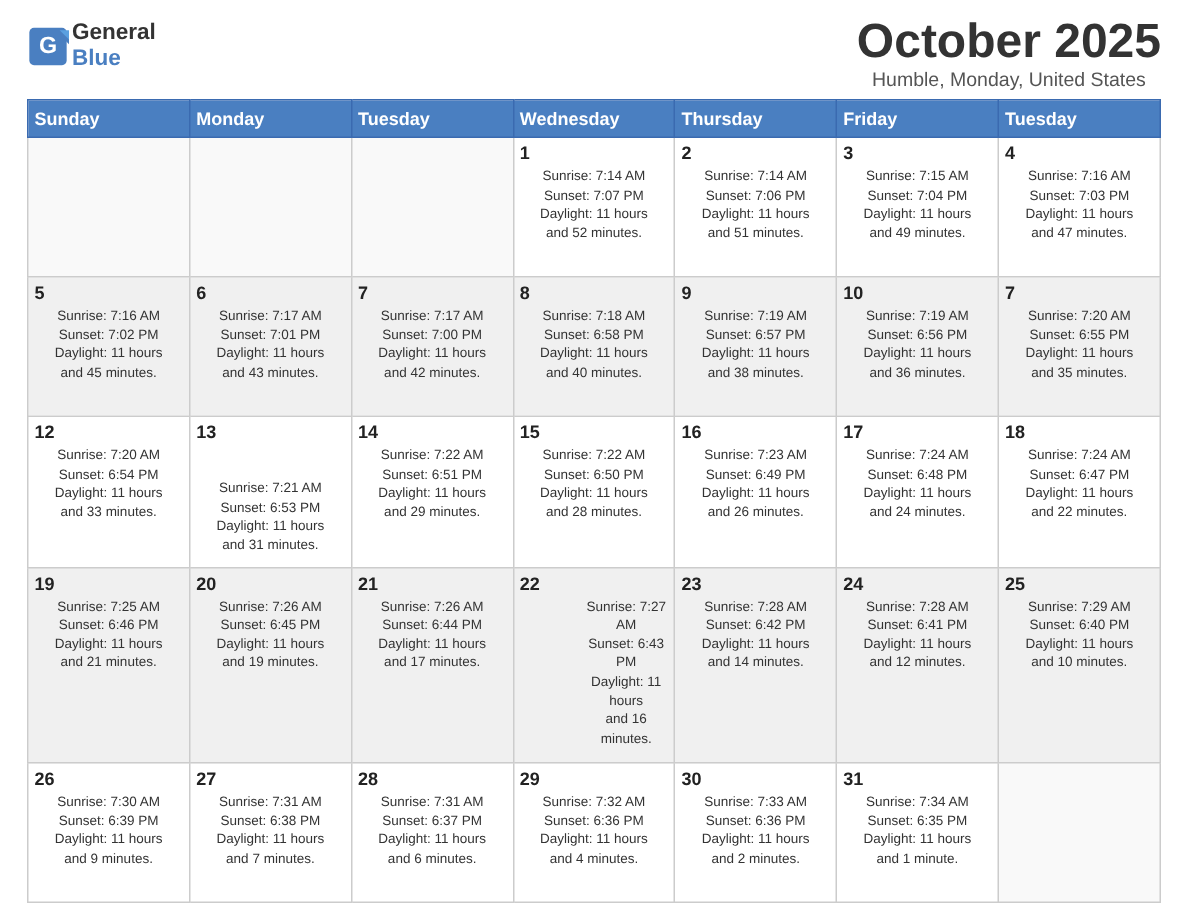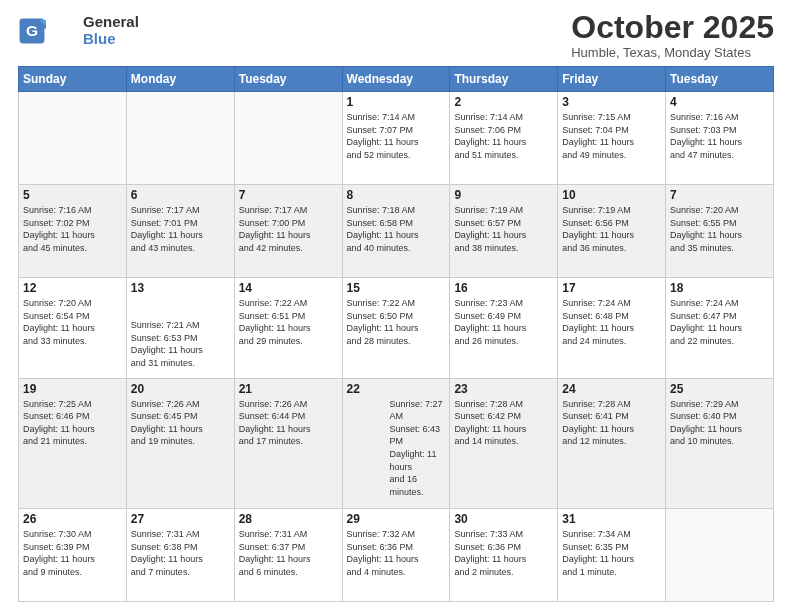--- a/index.html
+++ b/index.html
@@ -26,29 +26,28 @@
     .logo {
       display: flex;
       align-items: center;
       margin-top: 4px;
     }
     .logo-text {
       font-size: 15px;
       font-weight: bold;
       line-height: 1.1;
       color: #333;
-      margin-left: 35px;
     }
     .logo-icon {
       width: 28px;
       height: 28px;
       margin-right: 2px;
     }
     .title-block {
-      text-align: left;
+      text-align: center;
     }
     .month-title {
       font-size: 32px;
       font-weight: bold;
       color: #333;
       line-height: 1.1;
     }
     .location {
       font-size: 13px;
       color: #555;
@@ -84,20 +83,21 @@
     .day-num {
       font-size: 12px;
       font-weight: bold;
       margin-bottom: 2px;
       color: #222;
     }
     .day-info {
       font-size: 9px;
       color: #333;
       line-height: 1.4;
+      text-align: center;
     }
     .row-shade {
       background: #f0f0f0;
     }
     .row-white {
       background: #fff;
     }
     .footer-note {
       font-size: 10px;
       color: #555;
@@ -117,21 +117,21 @@
         <polygon points="28,8 36,8 36,16" fill="#4a7fc1"></polygon>
         <polygon points="28,4 38,4 38,14" fill="#5ba0e0"></polygon>
       </svg>
       <div style="display:flex;flex-direction:column;">
         <span class="logo-text" style="color:#333;font-size:15px;font-weight:bold;">General</span>
         <span class="logo-text" style="color:#4a7fc1;font-size:15px;font-weight:bold;">Blue</span>
       </div>
     </div>
     <div class="title-block">
       <div class="month-title">October 2025</div>
-      <div class="location">Humble, Texas, Monday States</div>
+      <div class="location">Humble, Monday, United States</div>
     </div>
   </div>
 
   <table class="calendar">
     <thead>
       <tr>
       <th>Sunday</th>
           <th>Monday</th>
           <th>Tuesday</th>
           <th>Wednesday</th>

